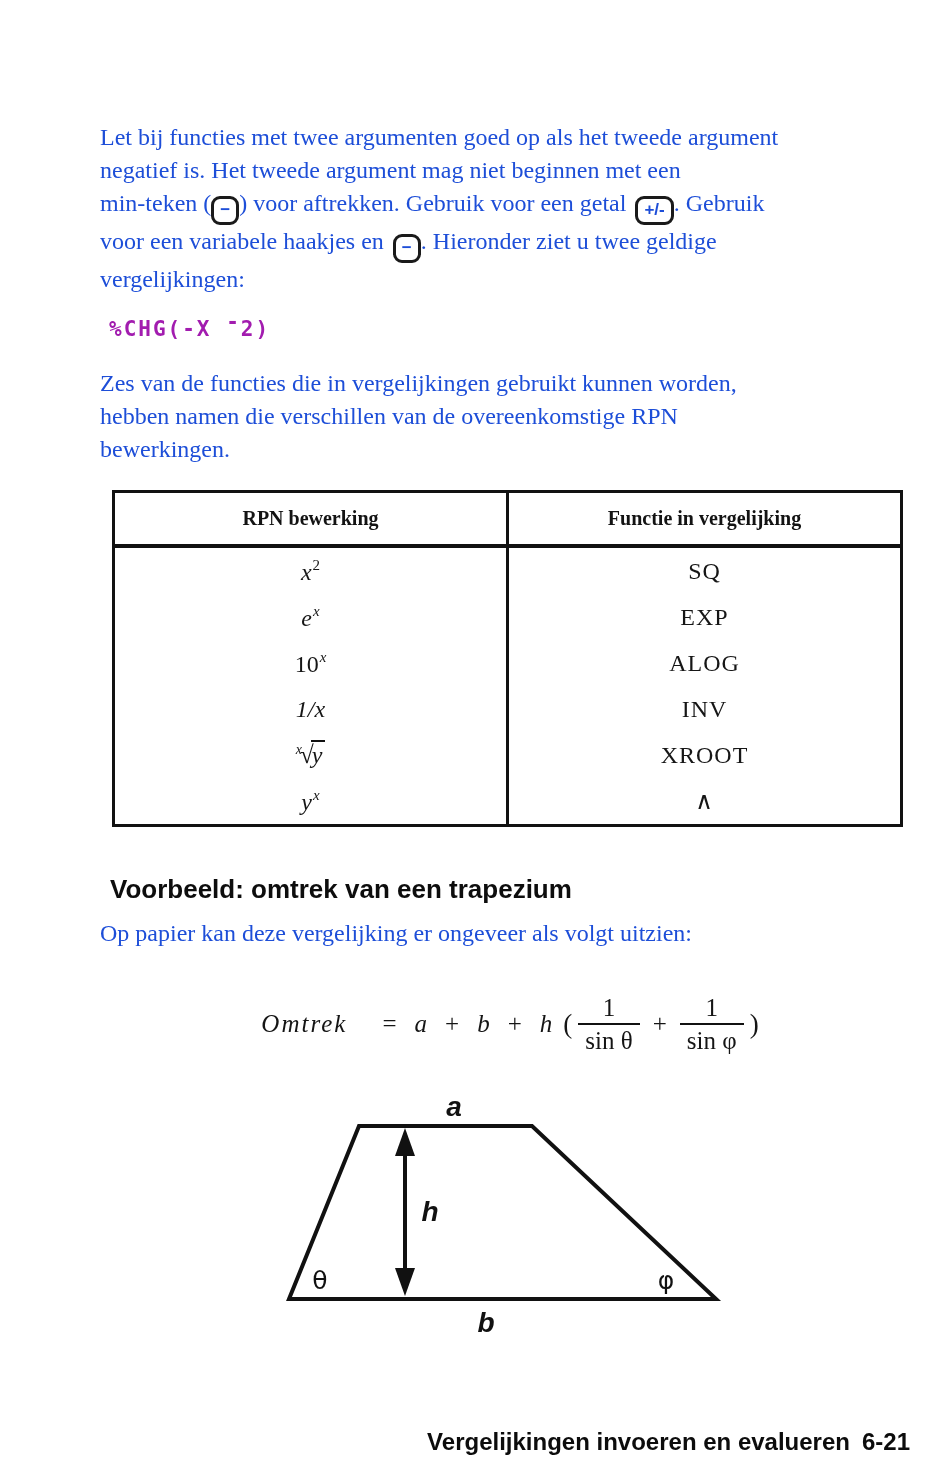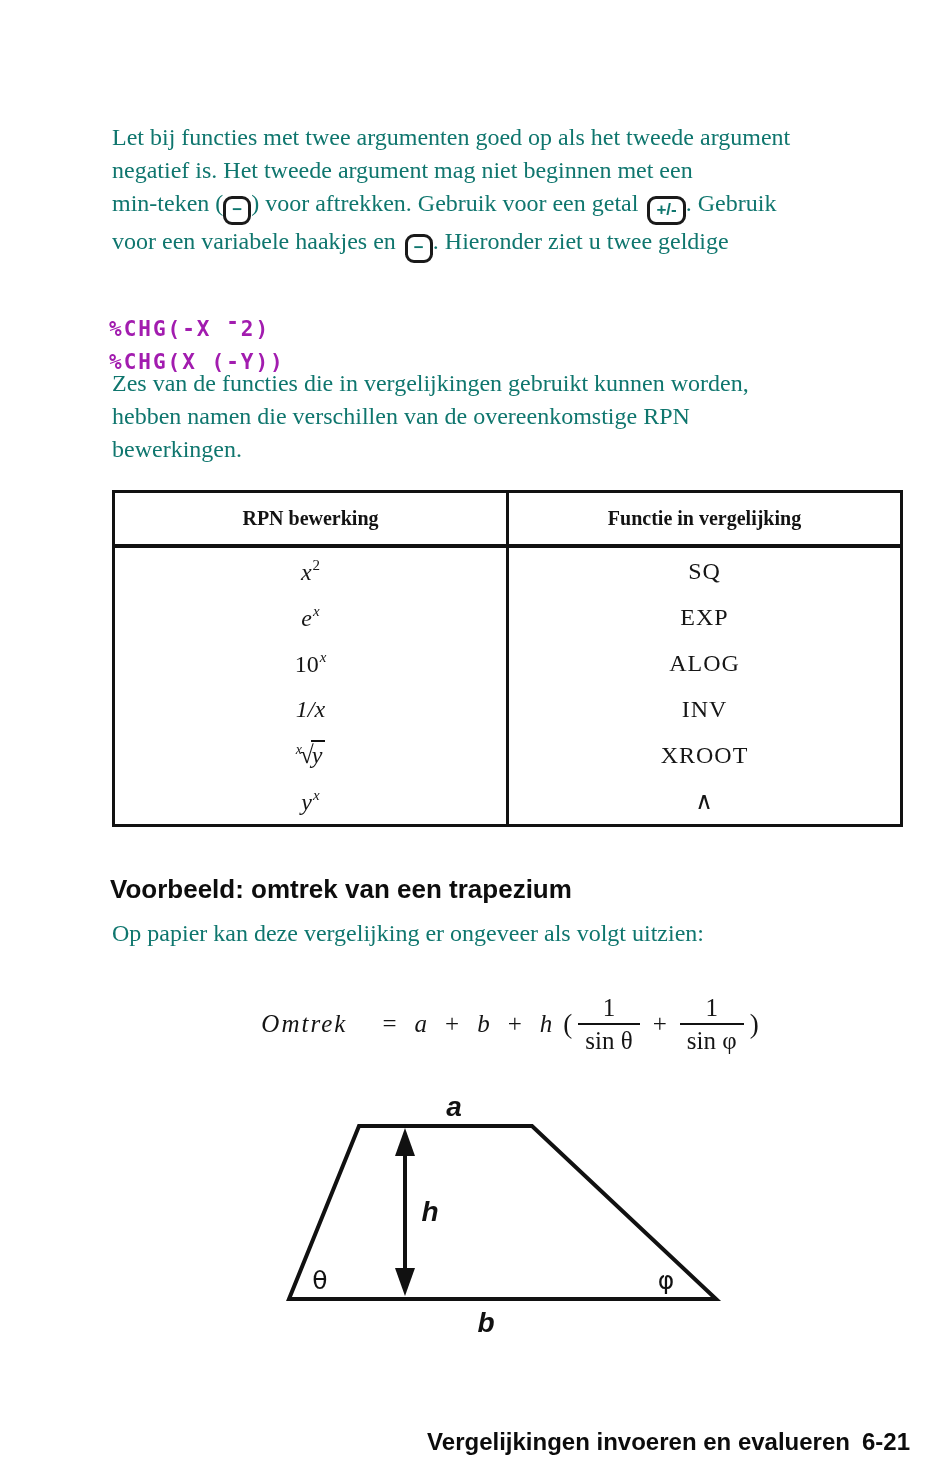--- a/index.html
+++ b/index.html
@@ -2,21 +2,21 @@
 <html><head>
 <meta charset="utf-8">
 <style>
   html,body { margin:0; padding:0; background:#e8e8e8; }
   .page {
     position:relative; width:950px; height:1478px; margin:0 auto;
     background:#ffffff; color:#111; overflow:hidden;
     font-family:"Liberation Serif", serif;
   }
   
-  .para { position:absolute; left:112px; width:800px; font-size:24px; line-height:33px; color:#0f766e; }
+  .para { position:absolute; left:100px; width:800px; font-size:24px; line-height:33px; color:#1d4ed8; }
   .para .tline { white-space:nowrap; }
   
   .key {
     display:inline-block; border:3px solid #1a1a1a; border-radius:9px;
     font-family:"Liberation Sans", sans-serif; font-weight:bold;
     font-size:17px; line-height:20px; padding:1px 6px 2px 6px;
     vertical-align:-4px; letter-spacing:0;
   }
   .key.gap-left { margin-left:9px; }
   
@@ -81,25 +81,25 @@
 </head>
 <body>
 
 <div class="page">
 
   <div class="para" style="top:121px;">
     <div class="tline">Let bij functies met twee argumenten goed op als het tweede argument</div>
     <div class="tline">negatief is.  Het tweede argument mag niet beginnen met een</div>
     <div class="tline"><span>min-teken (</span><span class="key">−</span><span>) voor aftrekken.  Gebruik voor een getal</span><span class="key gap-left">+/-</span><span>.  Gebruik</span></div>
     <div class="tline"><span>voor een variabele haakjes en</span><span class="key gap-left">−</span><span>.  Hieronder ziet u twee geldige</span></div>
+    <div class="tline">vergelijkingen:</div>
   </div>
 
   <div class="codeblock">
     <div class="codeline"><span>%CHG(-X </span><span class="neg">-</span><span>2)</span></div>
-    <div class="codeline">%CHG(X (-Y))</div>
   </div>
 
   <div class="para" style="top:367px;">
     <div class="tline">Zes van de functies die in vergelijkingen gebruikt kunnen worden,</div>
     <div class="tline">hebben namen die verschillen van de overeenkomstige RPN</div>
     <div class="tline">bewerkingen.</div>
   </div>
 
   <table class="fn-table">
     <thead>

